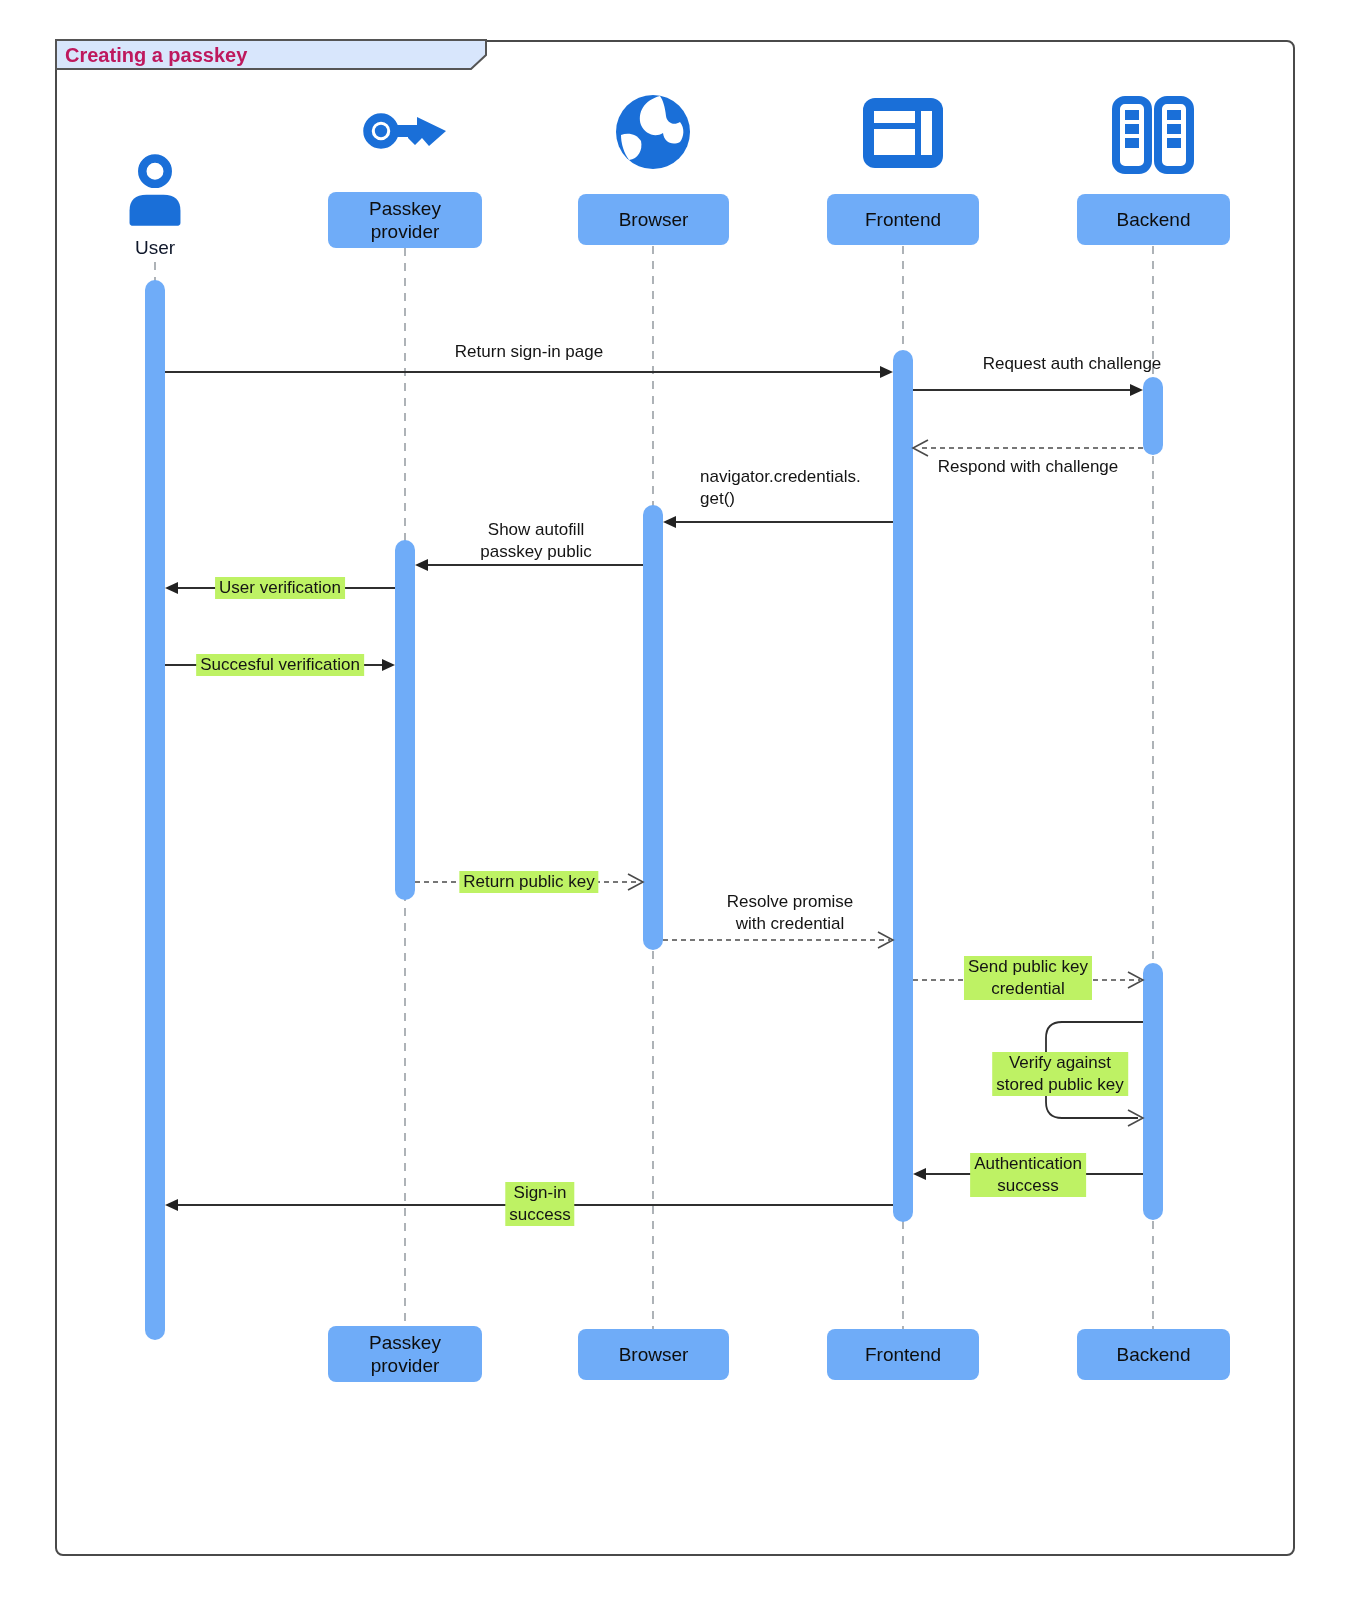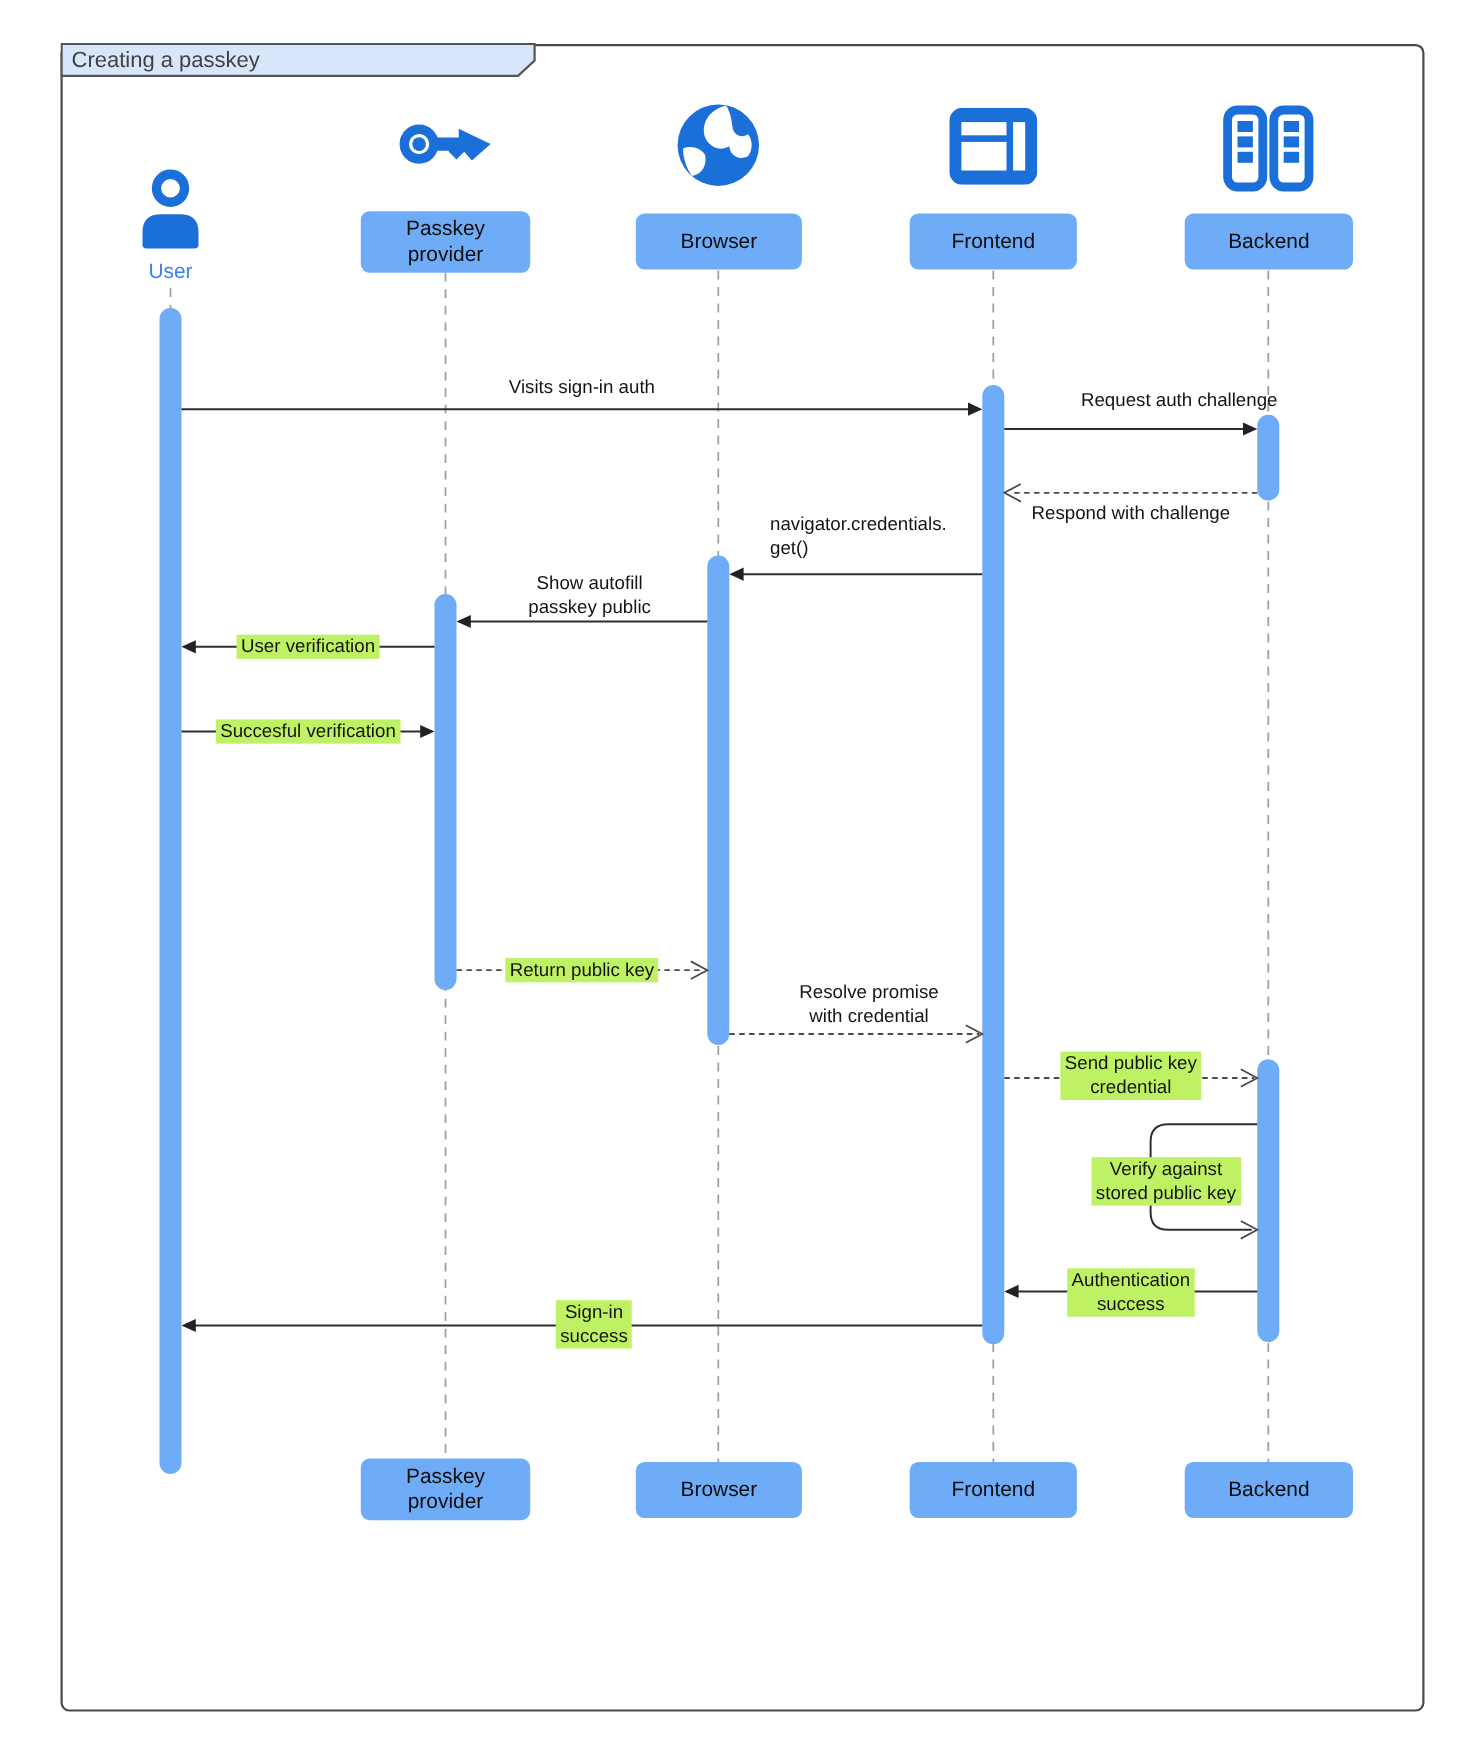--- a/index.html
+++ b/index.html
@@ -1,27 +1,27 @@
 <!DOCTYPE html>
 <html><head>
 <meta charset="utf-8">
 <style>
   html,body{margin:0;padding:0;background:#ffffff;}
   #canvas{position:relative;width:1349px;height:1600px;background:#ffffff;
           font-family:"Liberation Sans","DejaVu Sans",sans-serif;color:#111;overflow:hidden;}
   .frame{position:absolute;left:55px;top:40px;width:1236px;height:1512px;
          border:2px solid #4a4a4a;border-radius:8px;}
   .tab-shape{position:absolute;left:55px;top:39px;}
-  .tab-label{position:absolute;left:65px;top:44px;font-size:20px;font-weight:normal;color:#404040;}
+  .tab-label{position:absolute;left:65px;top:44px;font-size:20px;font-weight:bold;color:#be185d;}
   .box{position:absolute;background:#6FACF8;border-radius:8px;display:flex;
        align-items:center;justify-content:center;text-align:center;
        font-size:19px;line-height:23px;color:#0d0d0d;}
   .bar{position:absolute;width:20px;background:#6FACF8;border-radius:10px;}
   .icon{position:absolute;}
-  .actor-label{position:absolute;transform:translate(-50%,-50%);font-size:19px;color:#3b82f6;}
+  .actor-label{position:absolute;transform:translate(-50%,-50%);font-size:19px;color:#0f172a;}
   .msg{position:absolute;transform:translate(-50%,-50%);font-size:17px;line-height:22px;
        text-align:center;white-space:pre-line;color:#141414;}
   .msg.inline{background:#bef264;padding:0 4px;}
   .msg.raw{transform:none;text-align:left;}
   svg{display:block;}
   .overlay{position:absolute;left:0;top:0;pointer-events:none;}
 </style>
 </head>
 <body>
 
@@ -137,21 +137,21 @@
     </g>
     <g stroke="#4a4a4a" stroke-width="1.6" fill="none">
       <path d="M928 440 L913 448 L928 456"></path>
       <path d="M628 874 L643 882 L628 890"></path>
       <path d="M878 932 L893 940 L878 948"></path>
       <path d="M1128 972 L1143 980 L1128 988"></path>
       <path d="M1128 1110 L1143 1118 L1128 1126"></path>
     </g>
   </svg>
 
-  <div class="msg" style="left:529px;top:352px;">Visits sign-in auth</div>
+  <div class="msg" style="left:529px;top:352px;">Return sign-in page</div>
   <div class="msg" style="left:1028px;top:364px;margin-left:44px;">Request auth challenge</div>
   <div class="msg" style="left:1028px;top:467px;">Respond with challenge</div>
   <div class="msg raw" style="left:700px;top:466px;">navigator.credentials.
 get()</div>
   <div class="msg" style="left:536px;top:541px;">Show autofill
 passkey public</div>
   <div class="msg inline" style="left:280px;top:588px;">User verification</div>
   <div class="msg inline" style="left:280px;top:665px;">Succesful verification</div>
   <div class="msg inline" style="left:529px;top:882px;">Return public key</div>
   <div class="msg" style="left:790px;top:913px;">Resolve promise

